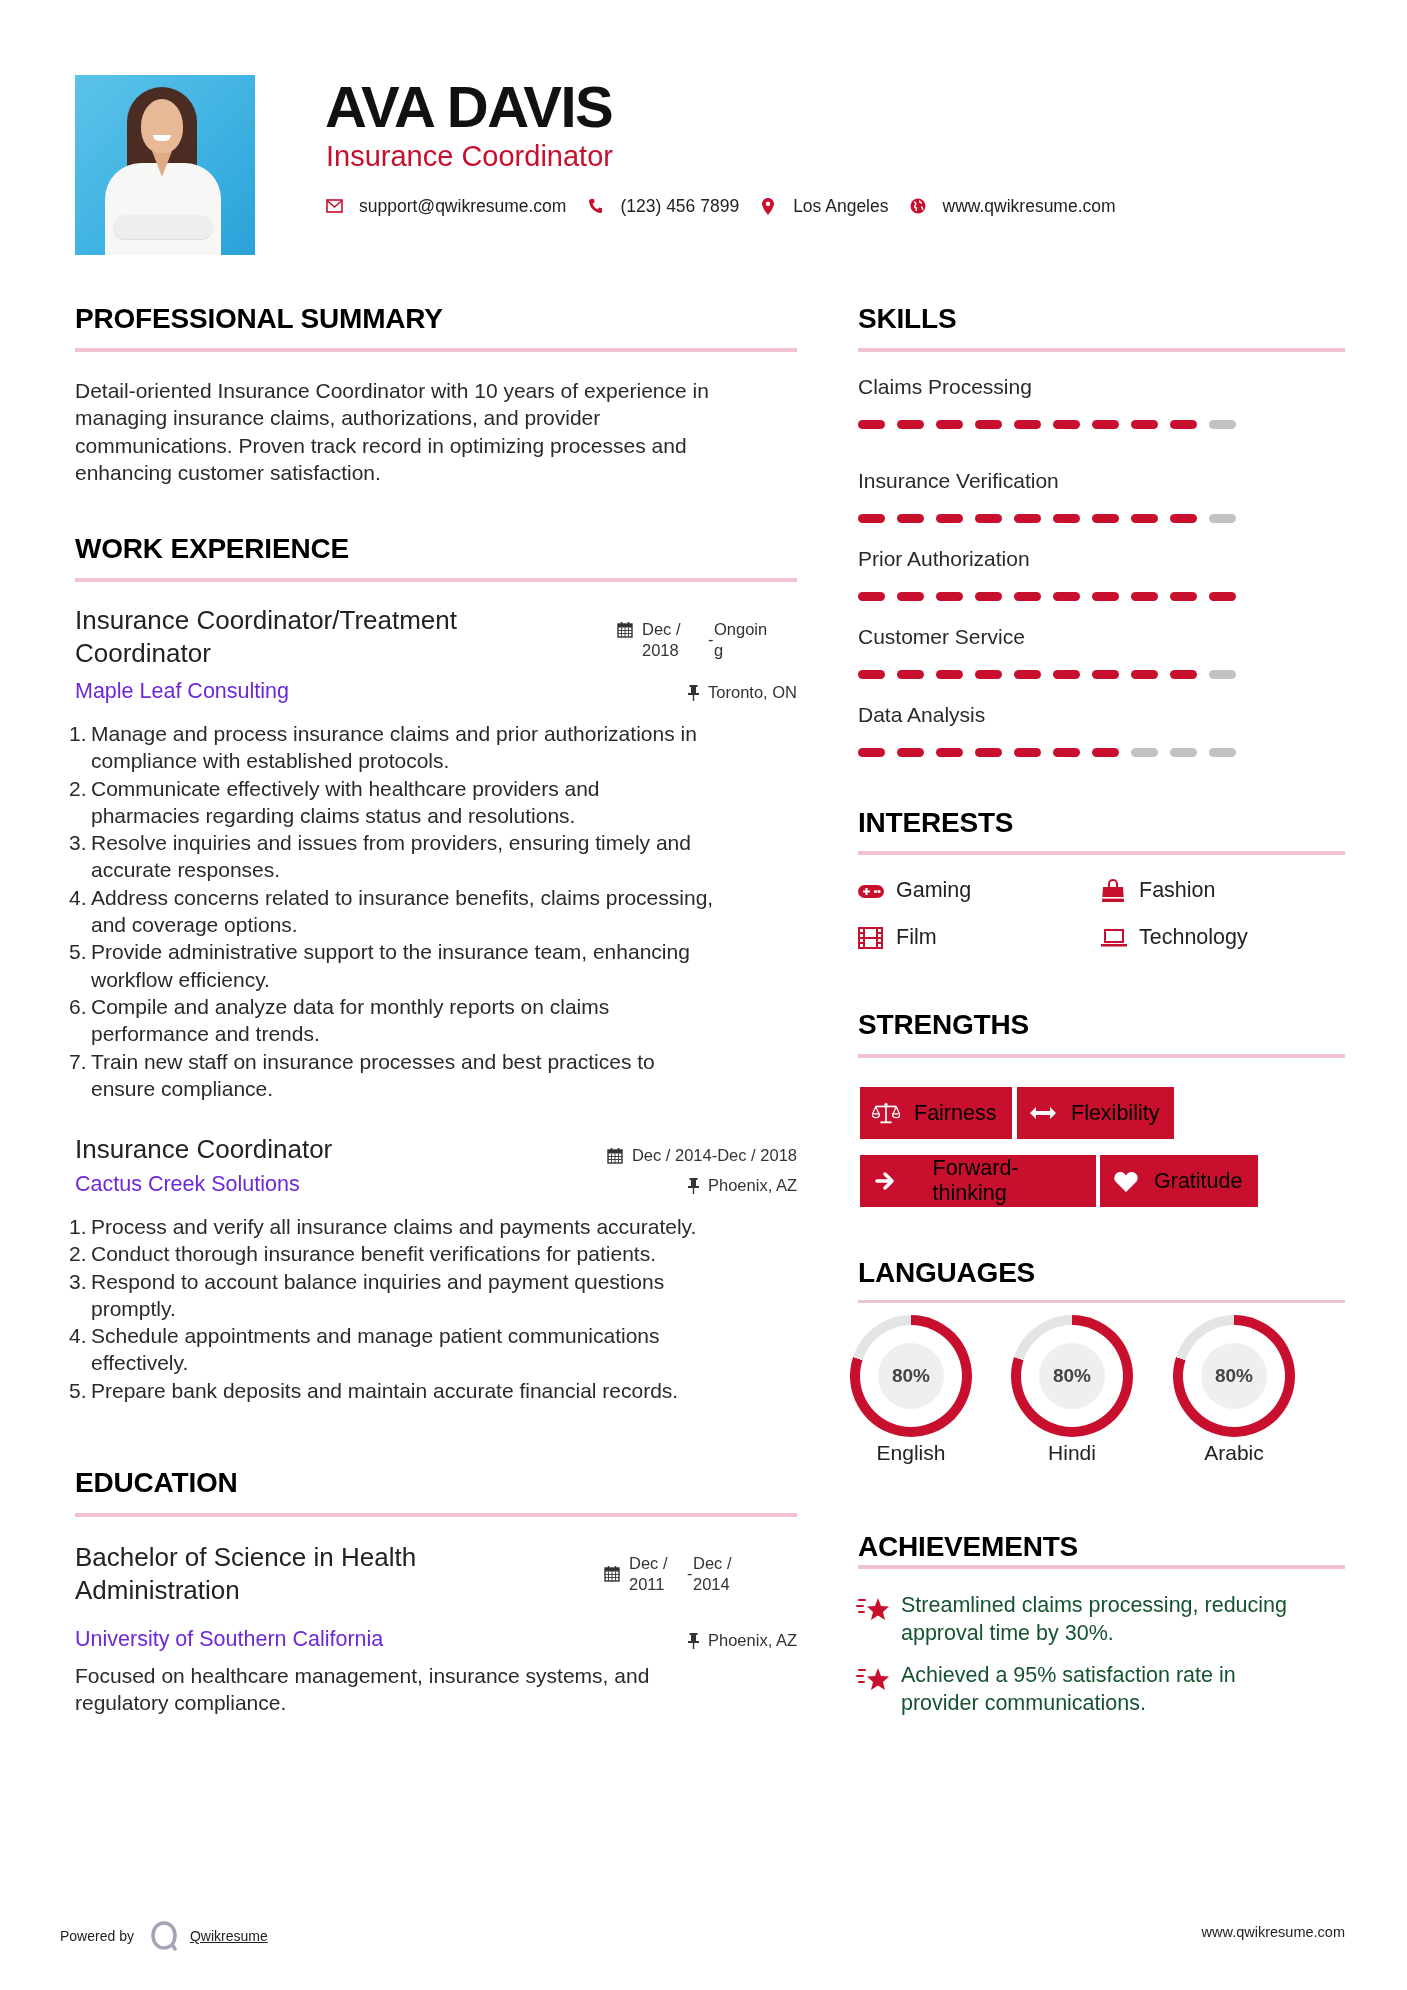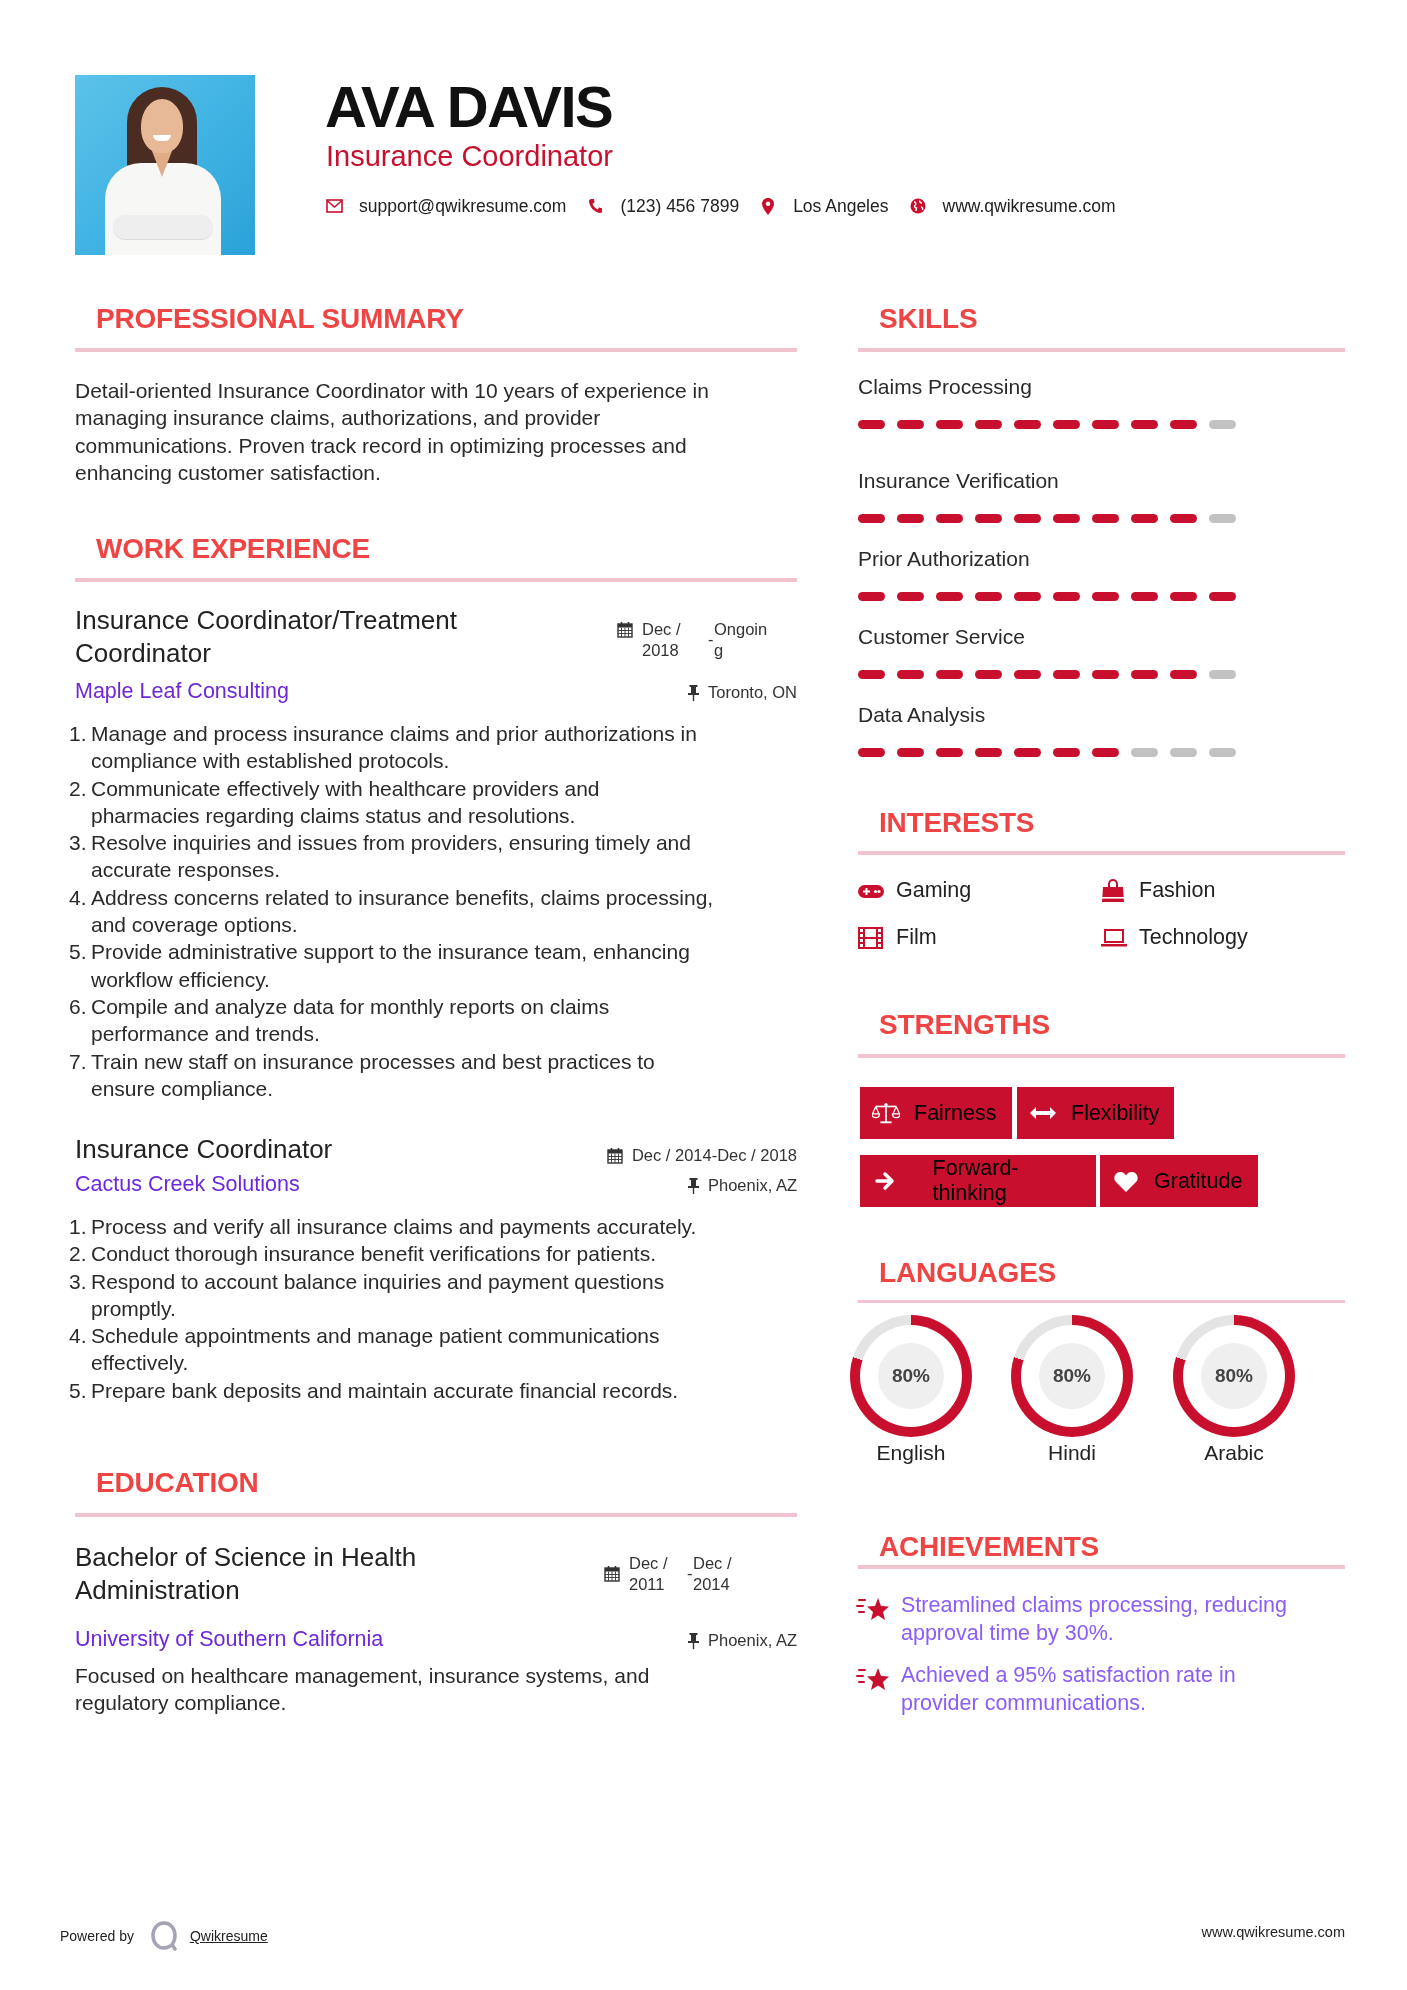--- a/index.html
+++ b/index.html
@@ -17,21 +17,21 @@
   .photo .arms { position: absolute; left: 38px; top: 140px; width: 100px; height: 24px; background: #eee; border-radius: 12px; box-shadow: 0 1px 0 #ddd; }
   .photo .neck { position: absolute; left: 77px; top: 76px; width: 20px; height: 26px; background: #e0ac87; clip-path: polygon(0 0,100% 0,50% 100%); }
 
   .name { left: 325px; top: 74px; font-size: 58px; font-weight: 700; letter-spacing: -1.5px; color: #111; line-height: 66px; }
   .title { left: 326px; top: 138px; font-size: 29px; color: #c8102e; line-height: 36px; }
   .contact { left: 325px; top: 193px; height: 26px; display: flex; align-items: center; font-size: 17.5px; color: #222; }
   .contact .ci { display: flex; align-items: center; margin-right: 20px; }
   .contact .ic { width: 18px; height: 18px; margin-right: 16px; display: inline-flex; align-items: center; justify-content: center; color: #c8102e; }
 
   
-  .sec-h { font-size: 28px; font-weight: 700; color: #ef4444; line-height: 34px; letter-spacing: -0.2px; margin-left: 21px; }
+  .sec-h { font-size: 28px; font-weight: 700; color: #000000; line-height: 34px; letter-spacing: -0.2px; }
   .divider { height: 4px; background: #f0c3ce; }
 
   .body-text { font-size: 21px; line-height: 27.3px; color: #2a2a2a; }
 
   .job-title { font-size: 26px; line-height: 33px; color: #222; }
   .company { font-size: 21.5px; line-height: 28px; color: #6d28d9; }
   .meta { font-size: 16.5px; line-height: 21px; color: #333; display: flex; align-items: flex-start; }
   .meta .cal { width: 16px; height: 17px; margin-right: 9px; margin-top: 2px; }
   .pin { display: inline-flex; align-items: center; font-size: 16.5px; color: #333; }
   .pin svg { margin-right: 9px; }
@@ -55,21 +55,21 @@
   .badge .ic { width: 28px; height: 24px; margin-right: 14px; display: inline-flex; align-items: center; justify-content: center; }
 
   
   .lang { position: absolute; width: 122px; text-align: center; }
   .ring { width: 122px; height: 122px; border-radius: 50%; position: relative; }
   .ring .hole { position: absolute; left: 10px; top: 10px; width: 102px; height: 102px; border-radius: 50%; background: #fff; }
   .ring .core { position: absolute; left: 28px; top: 28px; width: 66px; height: 66px; border-radius: 50%; background: #efefef; display: flex; align-items: center; justify-content: center; font-size: 19px; font-weight: 700; color: #444; }
   .lang-name { font-size: 21px; color: #222; margin-top: 3px; line-height: 26px; }
 
   
-  .ach { display: flex; align-items: flex-start; font-size: 21.5px; line-height: 27.5px; color: #8b5cf6; }
+  .ach { display: flex; align-items: flex-start; font-size: 21.5px; line-height: 27.5px; color: #14532d; }
   .ach .ic { width: 34px; height: 30px; margin-right: 11px; margin-top: 2px; flex-shrink: 0; }
 
   
   .footer-left { left: 60px; top: 1921px; display: flex; align-items: center; font-size: 14px; color: #222; }
   .footer-left .q { margin: 0 12px 0 16px; }
   .footer-left .link { text-decoration: underline; color: #222; }
   .footer-right { right: 62px; top: 1924px; font-size: 14.5px; color: #222; }
 </style>
 </head>
 <body>

